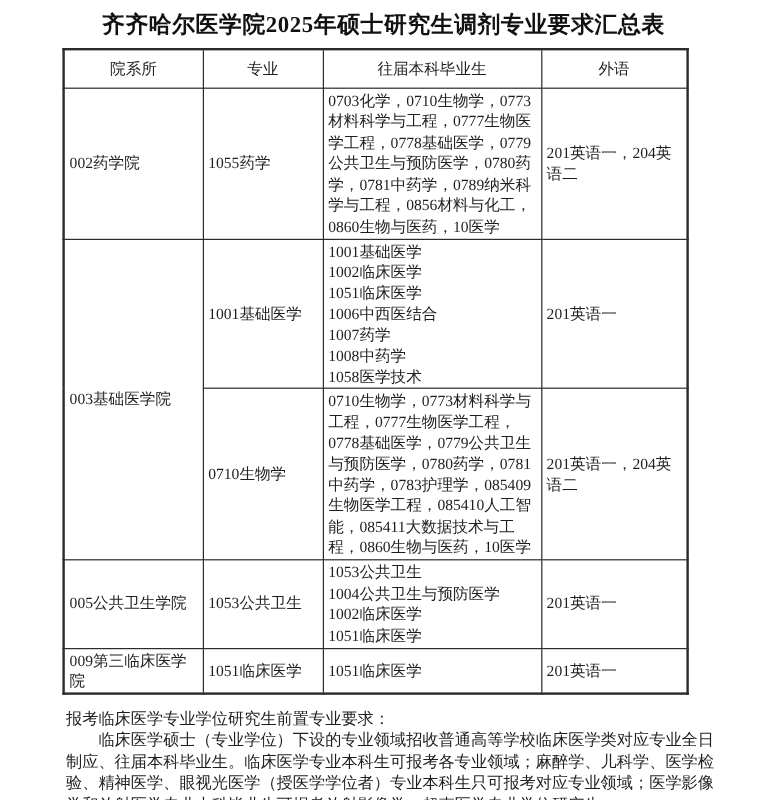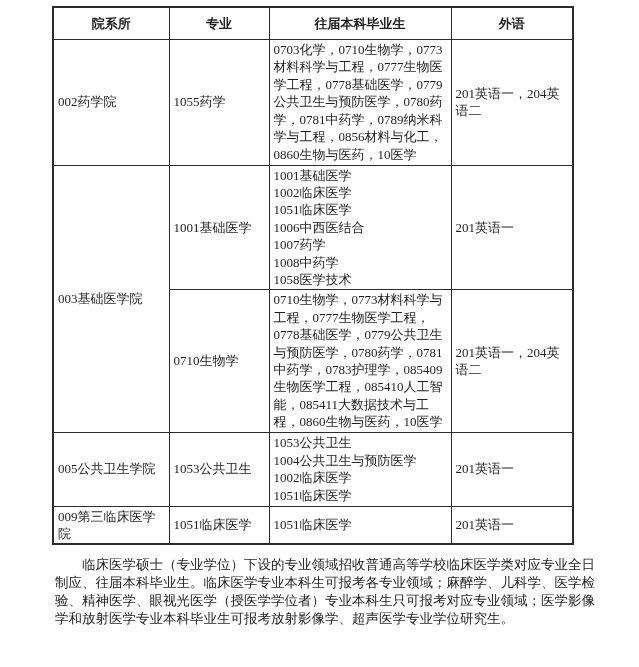--- a/index.html
+++ b/index.html
@@ -34,21 +34,20 @@
     border: 1px solid #2b2b2b;
     vertical-align: middle;
     font-weight: normal;
     line-height: 17.4px;
     padding: 1px 2px 1px 4px;
     overflow: hidden;
   }
   table.summary th {
     text-align: center;
     padding: 1px 0;
-    font-weight: bold;
   }
   .col-dept  { width: 116px; }
   .col-major { width: 100px; }
   .col-first { width: 182px; }
   .col-lang  { width: 122px; }
   tr.hdr { height: 32px; }
   tr.r1  { height: 126px; }
   tr.r2  { height: 124px; }
   tr.r3  { height: 134px; }
   tr.r4  { height: 74px; }
@@ -61,20 +60,21 @@
     line-height: 18px;
     color: #1e1e1e;
   }
   .footnote .body { text-indent: 2em; }
 </style>
 </head>
 <body>
 
 <div class="page">
 
+  <h1 class="title">齐齐哈尔医学院2025年硕士研究生调剂专业要求汇总表</h1>
 
   <table class="summary">
     <colgroup>
       <col class="col-dept">
       <col class="col-major">
       <col class="col-first">
       <col class="col-lang">
     </colgroup>
     <thead>
       <tr class="hdr">
@@ -120,16 +120,17 @@
       <tr class="r5">
         <td>009第三临床医学院</td>
         <td>1051临床医学</td>
         <td class="first-cell">1051临床医学</td>
         <td>201英语一</td>
       </tr>
     </tbody>
   </table>
 
   <div class="footnote">
+    <p class="heading">报考临床医学专业学位研究生前置专业要求：</p>
     <p class="body">临床医学硕士（专业学位）下设的专业领域招收普通高等学校临床医学类对应专业全日制应、往届本科毕业生。临床医学专业本科生可报考各专业领域；麻醉学、儿科学、医学检验、精神医学、眼视光医学（授医学学位者）专业本科生只可报考对应专业领域；医学影像学和放射医学专业本科毕业生可报考放射影像学、超声医学专业学位研究生。</p>
   </div>
 
 </div>
 
 </body></html>

